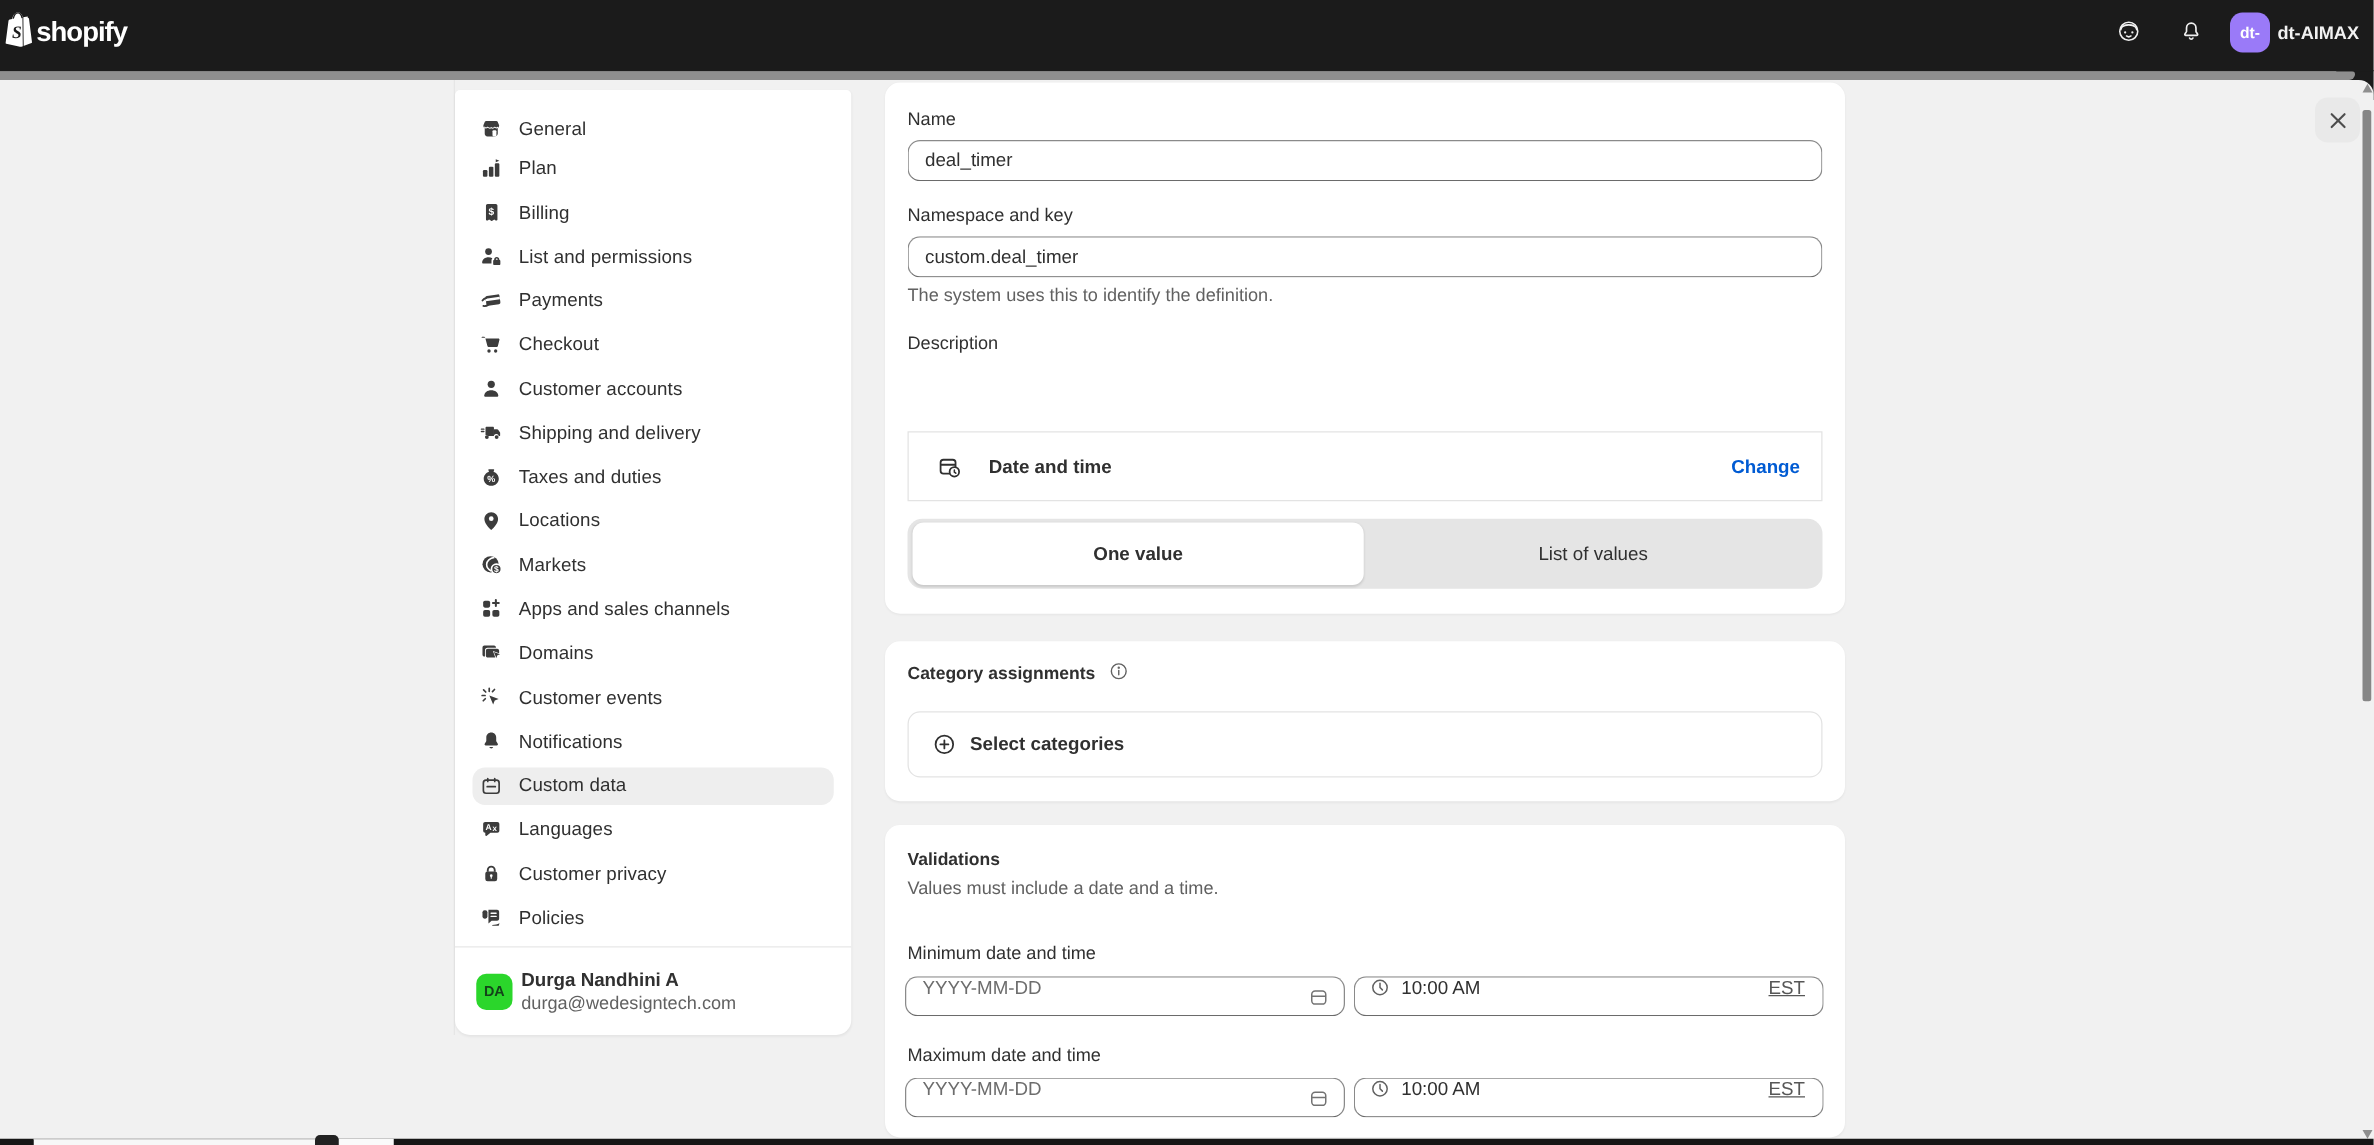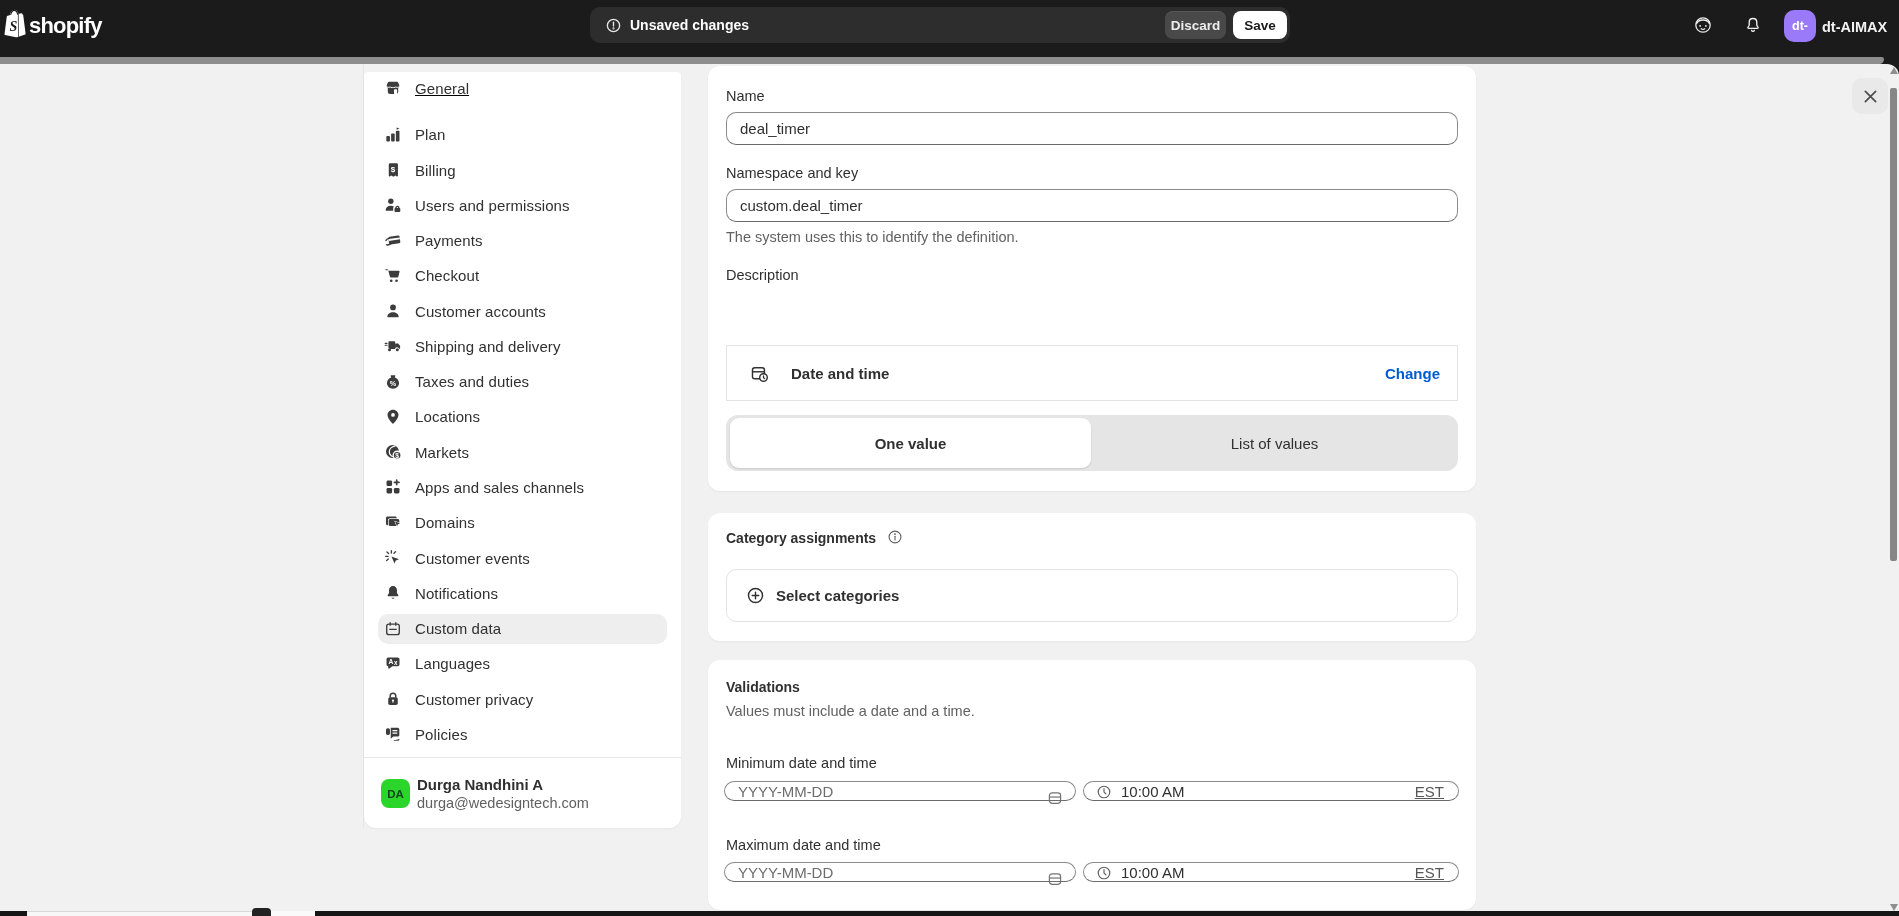--- a/index.html
+++ b/index.html
@@ -58,21 +58,21 @@
 #daterow .t { margin-left:22px; font-size:15px; font-weight:650; color:#303030; }
 #change { position:absolute; right:17px; font-size:15px; font-weight:600; color:#005bd3; }
 #toggle { position:absolute; left:18px; top:349px; width:732px; height:56px; background:#e5e5e5; border-radius:12px; }
 #seg1 { position:absolute; left:4px; top:3px; width:361px; height:50px; background:#fff; border-radius:9px; box-shadow:0 1px 2px rgba(0,0,0,.12); display:flex; align-items:center; justify-content:center; font-size:15px; font-weight:600; color:#303030; }
 #seg2 { position:absolute; left:365px; top:0; width:367px; height:56px; display:flex; align-items:center; justify-content:center; font-size:15px; color:#303030; }
 .cardtitle { position:absolute; left:18px; font-size:14px; font-weight:700; color:#303030; }
 #infoicon { position:absolute; left:179px; top:16px; }
 #selbox { position:absolute; left:18px; top:56px; width:732px; height:53px; border:1px solid #e3e3e3; border-radius:10px; display:flex; align-items:center; }
 #selbox svg { margin-left:19px; }
 #selbox .t { margin-left:11px; font-size:15px; font-weight:600; color:#303030; }
-.dinput { position:absolute; height:20px; border:1px solid #8a8a8a; border-bottom-color:#6b6b6b; border-radius:10px; background:#fff; display:flex; align-items:flex-end; }
+.dinput { position:absolute; height:32px; border:1px solid #8a8a8a; border-bottom-color:#6b6b6b; border-radius:10px; background:#fff; display:flex; align-items:flex-start; }
 .dinput .ph { margin-left:13px; font-size:15px; color:#6d6d6d; }
 .dinput .val { font-size:15px; color:#303030; margin-left:9px; }
 .dinput .est { position:absolute; right:14px; font-size:15px; color:#575757;text-decoration:underline; }
 .calic { position:absolute; right:12px; top:8px; }
 #closebtn { position:absolute; left:1852px; top:78px; width:36px; height:36px; background:#e9e9e9; border-radius:10px; display:flex; align-items:center; justify-content:center; }
 
 
 #bbar { position:absolute; left:0; top:911px; width:1899px; height:5px; background:#161616; }
 #bseg1 { position:absolute; left:27px; top:911px; width:228px; height:5px; background:#f7f7f7; border-top:1px solid #d8d8d8; }
 #bblob { position:absolute; left:252px; top:908px; width:19px; height:8px; background:#222; border-radius:4px 4px 0 0; }
@@ -89,30 +89,20 @@
   <div id="logo">
     <svg width="23" height="33" viewBox="0 0 23 31.5">
       <path fill="#fff" d="M19.2 5.5c.5 0 .9.3 1 .8L22.6 25c0 .3-.1.6-.4.7l-8.1 2.9H13L2 26.3c-.4-.1-.6-.4-.5-.8L3.8 7.8c.1-.5.4-.8.9-.9l2-.5C7.4 3.2 9.3 1 11.5 1c1.4 0 2.5 1 3.2 2.6.2.5.4 1 .5 1.5l4-.6Z"></path>
       <path fill="none" stroke="#1b1b1b" stroke-width="1.1" d="M7.6 6.2C8.2 3.5 9.7 1.6 11.4 1.6c1.6 0 2.8 1.7 3.3 4.2"></path>
       <path stroke="#1b1b1b" stroke-width="0.8" d="M15.3 4.8 15.6 28.2" opacity=".9"></path>
       <text x="6.6" y="21.8" font-size="14" font-weight="bold" font-style="italic" fill="#1b1b1b" font-family="Liberation Serif">S</text>
     </svg>
     <span id="wordmark">shopify</span>
   </div>
 
-  <div id="savebar">
-    <svg class="alert" width="17" height="17" viewBox="0 0 20 20" fill="none" stroke="#e7e7e7" stroke-width="1.6">
-      <circle cx="10" cy="10" r="7.2"></circle>
-        <path d="M10 6.2v4.4" stroke-linecap="round"></path>
-        <circle cx="10" cy="13.4" r="0.4" fill="#e7e7e7"></circle>
-    </svg>
-    <span class="txt">Unsaved changes</span>
-    <div id="discard" class="btn">Discard</div>
-    <div id="save" class="btn">Save</div>
-  </div>
 
   <svg id="face" width="18" height="18" viewBox="0 0 20 20" fill="none" stroke="#efefef" stroke-width="1.4">
     <circle cx="10" cy="10" r="8"></circle>
     <path d="M3 8.5c1-.8 2-3.5 7-3.5s6 2.7 7 3.5" fill="#efefef" stroke="none" opacity="0"></path>
     <path d="M2.6 9c.6-2 1.5-4.6 7.4-4.6S16.8 7 17.4 9" stroke-width="1.6"></path>
     <circle cx="6.8" cy="11" r="1" fill="#efefef" stroke="none"></circle>
     <circle cx="13.2" cy="11" r="1" fill="#efefef" stroke="none"></circle>
     <path d="M8 14.2c1.2.9 2.8.9 4 0" stroke-linecap="round"></path>
   </svg>
   <svg id="bellw" width="18" height="18" viewBox="0 0 20 20" fill="none" stroke="#efefef" stroke-width="1.5">
@@ -121,21 +111,21 @@
   </svg>
   <div id="avatar">dt-</div>
   <div id="uname">dt-AIMAX</div>
 </div>
 
 <div id="sthumb"></div>
 <div id="sup"></div>
 <div id="sdown"></div>
 
 <div id="nav">
-    <div class="item" style="top: 1px; text-decoration: underline;">
+    <div class="item" style="top: 16px;">
       <svg width="18" height="18" viewBox="0 0 20 20">
         <path fill="#3c3c3c" d="M3.1 6.7 4.3 3.8c.2-.5.7-.8 1.2-.8h9c.5 0 1 .3 1.2.8l1.2 2.9c.4 1-.1 2.2-1.1 2.7v4.9c0 1.4-1.1 2.5-2.5 2.5H6.7a2.5 2.5 0 0 1-2.5-2.5V9.4c-1-.5-1.5-1.7-1.1-2.7Z"></path>
         <path fill="#fff" d="M3.9 8.1c.5.6 1.3.9 2 .6.4-.1.7-.4.9-.7.4.6 1.1 1 1.9 1 .5 0 1-.2 1.3-.5.4.3.8.5 1.3.5.8 0 1.5-.4 1.9-1 .2.3.5.6.9.7.7.3 1.5 0 2-.6l.3.8c-.6.7-1.6 1-2.5.7a2.4 2.4 0 0 1-.7-.4c-.5.4-1.2.7-1.9.7-.5 0-1-.1-1.3-.4-.3.3-.8.4-1.3.4-.7 0-1.4-.3-1.9-.7-.2.2-.4.3-.7.4-.9.3-1.9 0-2.5-.7l.3-.8Z"></path>
         <rect x="11.1" y="11.3" width="3.5" height="5.5" rx="1" fill="#fff"></rect>
       </svg>
       <span>General</span>
     </div>
     <div class="item" style="top: 47.77px;">
       <svg width="18" height="18" viewBox="0 0 20 20" fill="#3c3c3c">
         <rect x="2.6" y="11.2" width="4" height="6" rx="1"></rect>
@@ -151,21 +141,21 @@
         <text x="10" y="12.4" font-family="Liberation Sans" font-size="9" font-weight="bold" fill="#fff" text-anchor="middle">$</text>
       </svg>
       <span>Billing</span>
     </div>
     <div class="item" style="top: 118.31px;">
       <svg width="18" height="18" viewBox="0 0 20 20" fill="#3c3c3c">
         <circle cx="7.6" cy="5.8" r="3"></circle>
         <path d="M1.9 15.7c0-3 2.5-4.9 5.7-4.9 1.3 0 2.4.3 3.4.9-.5.5-.8 1.3-.8 2.1v2.6H2.6a.7.7 0 0 1-.7-.7Z"></path>
         <path d="M12.6 13c0-1.3 1-2.3 2.3-2.3s2.3 1 2.3 2.3v.2c.5.1.9.5.9 1v2.6c0 .6-.4 1-1 1h-4.4c-.6 0-1-.4-1-1v-2.6c0-.5.4-.9.9-1V13Zm1.5.2h1.6c0-.7-.3-1.1-.8-1.1s-.8.4-.8 1.1Z"></path>
       </svg>
-      <span>Users and permissions</span>
+      <span>List and permissions</span>
     </div>
     <div class="item" style="top: 153.58px;">
       <svg width="18" height="18" viewBox="0 0 20 20" fill="#3c3c3c">
         <g transform="rotate(-8 11 9)">
           <rect x="5.2" y="4.6" width="12.6" height="8.8" rx="1.5"></rect>
           <rect x="5.2" y="7" width="12.6" height="2.1" fill="#fff"></rect>
         </g>
         <path d="M2.2 9.4c.8-1.2 2-2.1 3.3-2.3M3 14.2c1.5.4 3.2-.1 4.6-1.3l2.8-2.2" stroke="#3c3c3c" stroke-width="1.6" fill="none" stroke-linecap="round"></path>
       </svg>
       <span>Payments</span>

